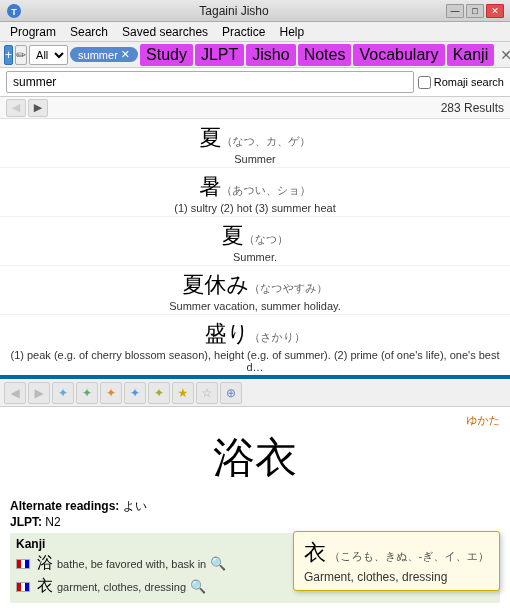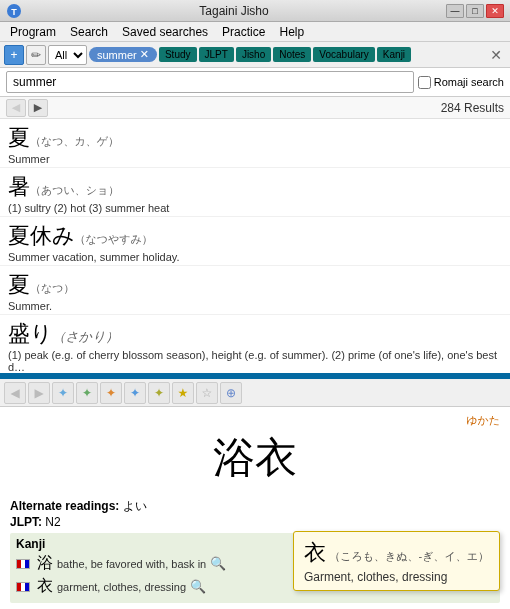--- a/index.html
+++ b/index.html
@@ -64,21 +64,21 @@
       height: 20px; border: 1px solid #aaa; background: white; font-size: 11px;
       padding: 0 2px; border-radius: 2px; cursor: pointer;
     }
     .tag-pill {
       background: #5588cc; color: white; border-radius: 10px;
       padding: 1px 8px; font-size: 11px; display: flex; align-items: center; gap: 3px;
       cursor: pointer;
     }
     .tag-pill .x { font-size: 11px; }
     .tab-btn {
-      padding: 2px 6px; font-size: 10px; background: #0f766e;
+      padding: 2px 6px; font-size: 16px; background: #d946ef;
       border: none; cursor: pointer; border-radius: 2px;
     }
     .toolbar-close {
       margin-left: auto; font-size: 14px; cursor: pointer; color: #666; padding: 0 4px;
     }
 
     
     .search-bar {
       display: flex; align-items: center; padding: 3px 6px; gap: 4px;
       background: white; border-bottom: 1px solid #ccc;
@@ -100,22 +100,23 @@
       width: 20px; height: 18px; background: #e8e8e8; border: 1px solid #ccc;
       cursor: pointer; display: flex; align-items: center; justify-content: center;
       border-radius: 2px; font-size: 11px; color: #555;
     }
     .nav-btn:disabled, .nav-btn.disabled { color: #ccc; }
     .result-count { font-size: 12px; color: #333; }
 
     
     .results-list {
       height: 260px; overflow-y: scroll; background: white;
-      border-bottom: 6px solid #0369a1;
+      border-bottom: 4px solid #0369a1;
       position: relative;
+      text-align: center;
     }
     .result-item { padding: 4px 8px 2px 8px; border-bottom: 1px solid #f0f0f0; cursor: pointer; }
     .result-item.selected { background: #4a7fcb; color: white; }
     .result-desc { font-size: 11px; color: #333; }
     .kanji-inline { font-size: 22px; font-family: 'MS Mincho', serif; display: inline; }
     .reading-inline { font-size: 13px; color: #666; }
 
     
     .action-bar {
       display: flex; align-items: center; padding: 2px 4px; gap: 2px;
@@ -211,56 +212,56 @@
     <input class="checkbox" type="checkbox" style="">
     <span>Romaji search</span>
   </label>
 </div>
 
 <div class="result-bar">
   <div style="display:flex;gap:2px;">
     <div class="nav-btn disabled">◀</div>
     <div class="nav-btn">▶</div>
   </div>
-  <span class="result-count">284 Results</span>
+  <span class="result-count">283 Results</span>
 </div>
 
 <div class="results-list">
 
   <div class="result-item">
     <div>
       <span class="kanji-inline">夏</span><span class="reading-inline" style="font-size:11px;">（なつ、カ、ゲ）</span>
     </div>
     <div class="result-desc">Summer</div>
   </div>
 
   <div class="result-item">
     <div>
       <span class="kanji-inline">暑</span><span class="reading-inline" style="font-size:11px;">（あつい、ショ）</span>
     </div>
     <div class="result-desc">(1) sultry (2) hot (3) summer heat</div>
   </div>
 
   <div class="result-item">
     <div>
+      <span class="kanji-inline">夏</span><span class="reading-inline" style="font-size:11px;">（なつ）</span>
+    </div>
+    <div class="result-desc">Summer.</div>
+  </div>
+
+  <div class="result-item">
+    <div>
       <span class="kanji-inline">夏休み</span><span class="reading-inline" style="font-size:11px;">（なつやすみ）</span>
     </div>
     <div class="result-desc">Summer vacation, summer holiday.</div>
   </div>
 
   <div class="result-item">
     <div>
-      <span class="kanji-inline">夏</span><span class="reading-inline" style="font-size:11px;">（なつ）</span>
-    </div>
-    <div class="result-desc">Summer.</div>
-  </div>
-
-  <div class="result-item">
-    <div>
-      <span class="kanji-inline">盛り</span><span class="reading-inline" style="font-size:13px;font-style:italic;">（さかり）</span>
+      <span class="kanji-inline">盛り</span><span class="reading-inline" style="font-size:11px;">（さかり）</span>
     </div>
     <div class="result-desc">(1) peak (e.g. of cherry blossom season), height (e.g. of summer). (2) prime (of one's life), one's best d…</div>
   </div>
 
   <div class="result-item selected">
     
     
   </div>
 
 </div>

